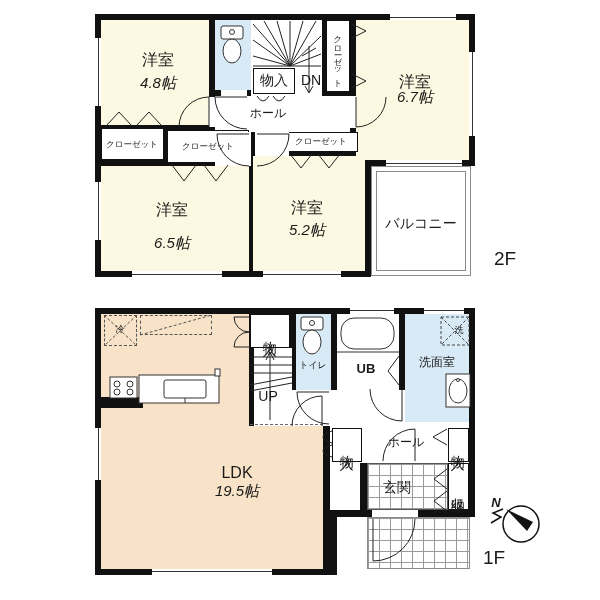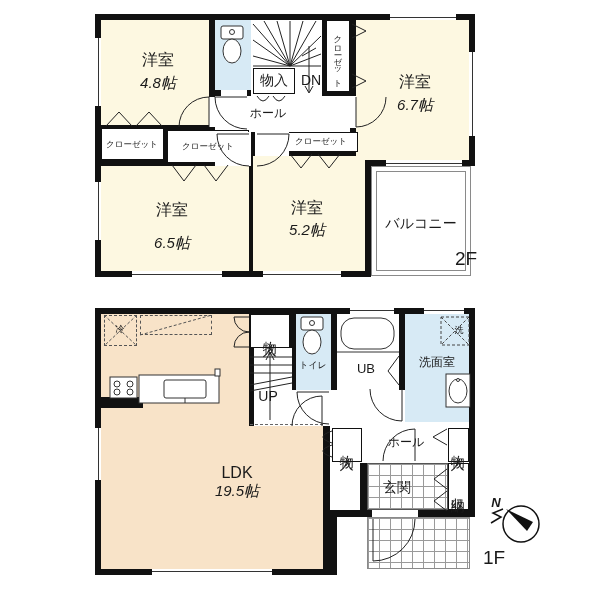--- a/index.html
+++ b/index.html
@@ -21,21 +21,21 @@
         linear-gradient(#9a9a9a 1px,transparent 1px),
         linear-gradient(90deg,#9a9a9a 1px,transparent 1px);
         background-size:11px 11px;border:1px solid #555;box-sizing:border-box;}
   .porch{border:1px solid #8a8a8a;}
   .lbl{position:absolute;transform:translate(-50%,-50%);white-space:nowrap;
        text-align:center;line-height:1.05;}
   .vtext{writing-mode:vertical-rl;text-orientation:upright;letter-spacing:1px;}
   .dash{position:absolute;border:1px dashed #555;box-sizing:border-box;background:transparent;}
   .dline{position:absolute;border-top:1px dashed #666;}
   svg.overlay{position:absolute;left:0;top:0;pointer-events:none;}
-  .s16{font-size:16px;} .s15{font-size:15px;font-style:italic;} .s14{font-size:14px;} .s13{font-size:13px;}
+  .s16{font-size:16px;} .s15{font-size:15px;font-style:italic;} .s14{font-size:14px;} .s13{font-size:13px;font-weight:bold;}
   .s12{font-size:12px;} .s10{font-size:14px;} .s9{font-size:9px;} .s8{font-size:8.5px;}
   .fl{font-size:19px;}
 </style>
 </head>
 <body>
 
 <div class="canvas">
 
   <div class="base" style="left:95px;top:14px;width:380px;height:152px"></div>
   <div class="base" style="left:95px;top:14px;width:276px;height:263px"></div>
@@ -191,34 +191,34 @@
     <g>
       <circle cx="521" cy="524" r="18" fill="#fff" stroke="#111" stroke-width="1.5"></circle>
       <polygon points="506,509 533,522 527,531" fill="#111"></polygon>
       <path d="M503 509 L493 513 L501 517 L491 523" stroke="#111" stroke-width="1.5" fill="none"></path>
     </g>
   </svg>
 
   <div class="lbl s16" style="left:158px;top:60px">洋室</div>
   <div class="lbl s15" style="left:158px;top:83px">4.8帖</div>
   <div class="lbl s16" style="left:415px;top:82px">洋室</div>
-  <div class="lbl s15" style="left:415px;top:105px">6.7帖</div>
+  <div class="lbl s15" style="left:415px;top:97px">6.7帖</div>
   <div class="lbl s16" style="left:172px;top:210px">洋室</div>
   <div class="lbl s15" style="left:172px;top:243px">6.5帖</div>
   <div class="lbl s16" style="left:307px;top:208px">洋室</div>
   <div class="lbl s15" style="left:307px;top:230px">5.2帖</div>
   <div class="lbl s14" style="left:421px;top:223px">バルコニー</div>
   <div class="lbl s12" style="left:268px;top:113px">ホール</div>
   <div class="lbl s10" style="left:274px;top:80px">物入</div>
   <div class="lbl s10" style="left:311px;top:80px">DN</div>
   <div class="lbl s8" style="left:132px;top:144px">クローゼット</div>
   <div class="lbl s8" style="left:208px;top:146px">クローゼット</div>
   <div class="lbl s8" style="left:321px;top:141px">クローゼット</div>
   <div class="lbl s8 vtext" style="left:338px;top:56px">クローゼット</div>
-  <div class="lbl fl" style="left:466px;top:259px">2F</div>
+  <div class="lbl fl" style="left:505px;top:259px">2F</div>
 
   <div class="lbl s16" style="left:237px;top:473px">LDK</div>
   <div class="lbl s15" style="left:237px;top:491px">19.5帖</div>
   <div class="lbl s9" style="left:120px;top:330px">冷</div>
   <div class="lbl s10 vtext" style="left:270px;top:331px">物入</div>
   <div class="lbl s9" style="left:313px;top:366px">トイレ</div>
   <div class="lbl s13" style="left:366px;top:369px">UB</div>
   <div class="lbl s12" style="left:437px;top:362px">洗面室</div>
   <div class="lbl s9" style="left:459px;top:331px">洗</div>
   <div class="lbl s10" style="left:268px;top:396px">UP</div>

